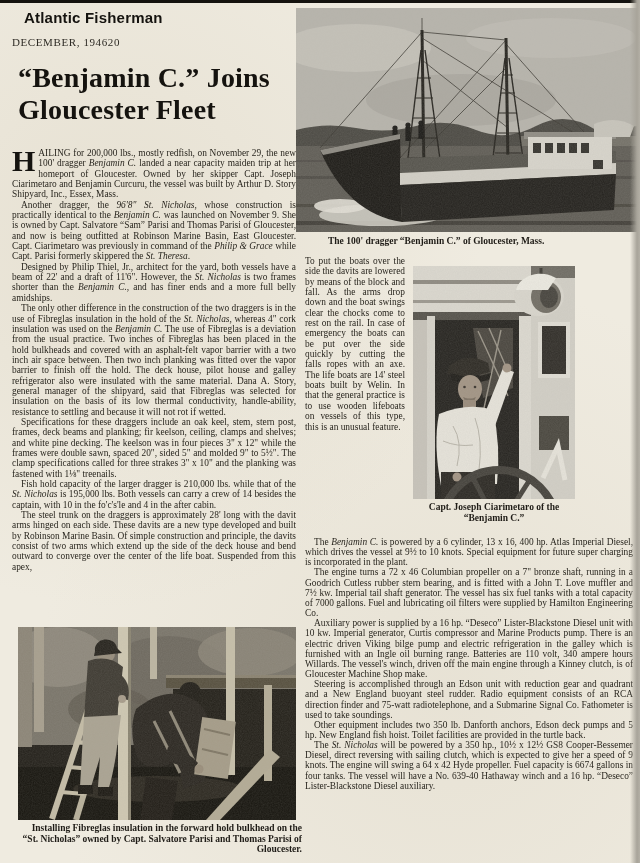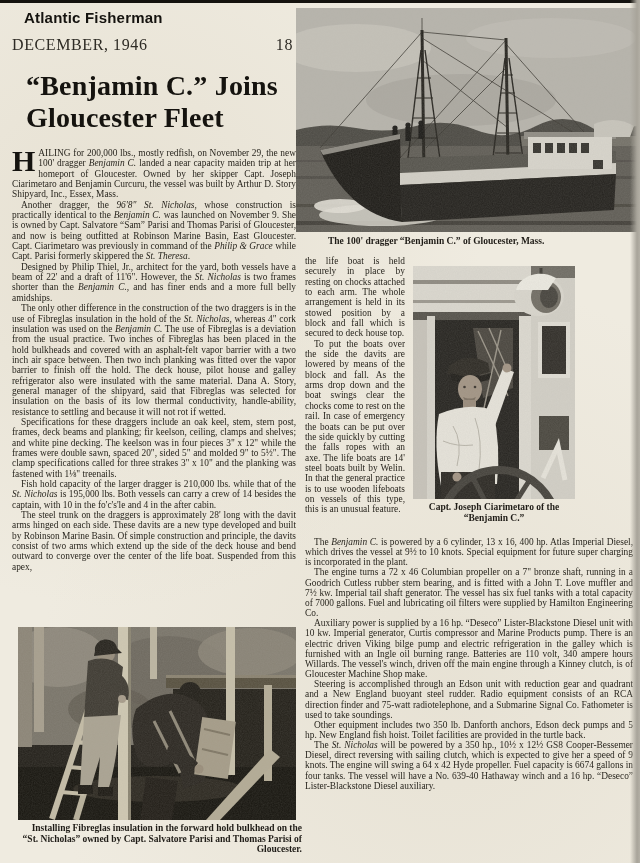--- a/index.html
+++ b/index.html
@@ -11,22 +11,22 @@
       radial-gradient(circle at 18% 28%, rgba(214,205,184,.35), transparent 45%),
       radial-gradient(circle at 70% 80%, rgba(208,199,178,.25), transparent 50%),
       #efebe0;
   }
   .topbar{position:absolute;left:0;top:0;width:640px;height:3px;background:#14120e;}
   .edge-right{position:absolute;right:0;top:0;width:10px;height:863px;
     background:linear-gradient(to right,rgba(160,156,146,0),#a8a49a 70%,#b3afa5);}
   .masthead{position:absolute;left:24px;top:9px;font-family:"Liberation Sans",sans-serif;
     font-weight:bold;font-size:15px;letter-spacing:.2px;color:#15130f;}
   .dateline{position:absolute;left:12px;top:36px;width:281px;display:flex;
-    justify-content:space-between;font-size:16px;letter-spacing:.6px;color:#2e2b25;}
-  .headline{position:absolute;left:10px;top:54px;margin:16px;width:305px;
+    font-size:11px;letter-spacing:.6px;color:#2e2b25;}
+  .headline{position:absolute;left:10px;top:54px;margin:8px;width:305px;
     font-size:28px;line-height:32px;font-weight:bold;letter-spacing:.2px;color:#15130f;}
   .col{position:absolute;font-size:9.4px;line-height:10.35px;text-align:justify;
     hyphens:auto;-webkit-hyphens:auto;overflow:hidden;}
   .col p{margin:0;}
   .col p + p{text-indent:9px;}
   .indent-all p{text-indent:9px;}
   .col-left{left:12px;top:140px;width:284px;height:488px;margin-top:8px;}
   .col-mid{left:305px;top:256px;width:100px;height:272px;}
   .col-right{left:305px;top:537px;width:328px;height:324px;line-height:10.15px;}
   .dropcap p:first-child::first-letter{
@@ -46,21 +46,21 @@
 </head>
 <body>
 
 <div class="page">
   <div class="topbar"></div>
 
   <div class="masthead">Atlantic Fisherman</div>
 
   <div class="dateline">
     <span>DECEMBER, 1946</span>
-    <span>18</span>
+    <span>20</span>
   </div>
 
   <h1 class="headline"><span>“Benjamin C.” Joins</span><br><span>Gloucester Fleet</span></h1>
 
   <figure class="fig-top">
     <svg width="342" height="224" viewBox="0 0 342 224">
       <defs>
         <filter id="grain" x="0%" y="0%" width="100%" height="100%">
           <feTurbulence type="fractalNoise" baseFrequency="0.9" numOctaves="2" stitchTiles="stitch"></feTurbulence>
           <feColorMatrix type="matrix" values="0 0 0 0 0.45  0 0 0 0 0.44  0 0 0 0 0.40  0 0 0 0.5 0"></feColorMatrix>
@@ -145,21 +145,20 @@
       <p class="body-p">HAILING for 200,000 lbs., mostly redfish, on November 29, the new 100' dragger <i>Benjamin C.</i> landed a near capacity maiden trip at her homeport of Gloucester. Owned by her skipper Capt. Joseph Ciarimetaro and Benjamin Curcuru, the vessel was built by Arthur D. Story Shipyard, Inc., Essex, Mass.</p>
       <p class="body-p">Another dragger, the <i>96'8" St. Nicholas</i>, whose construction is practically identical to the <i>Benjamin C.</i> was launched on November 9. She is owned by Capt. Salvatore “Sam” Parisi and Thomas Parisi of Gloucester, and now is being outfitted at Robinson Marine Basin, East Gloucester. Capt. Ciarimetaro was previously in command of the <i>Philip &amp; Grace</i> while Capt. Parisi formerly skippered the <i>St. Theresa</i>.</p>
       <p class="body-p">Designed by Philip Thiel, Jr., architect for the yard, both vessels have a beam of 22' and a draft of 11'6". However, the <i>St. Nicholas</i> is two frames shorter than the <i>Benjamin C.</i>, and has finer ends and a more full belly amidships.</p>
       <p class="body-p">The only other difference in the construction of the two draggers is in the use of Fibreglas insulation in the hold of the <i>St. Nicholas</i>, whereas 4" cork insulation was used on the <i>Benjamin C.</i> The use of Fibreglas is a deviation from the usual practice. Two inches of Fibreglas has been placed in the hold bulkheads and covered with an asphalt-felt vapor barrier with a two inch air space between. Then two inch planking was fitted over the vapor barrier to finish off the hold. The deck house, pilot house and galley refrigerator also were insulated with the same material. Dana A. Story, general manager of the shipyard, said that Fibreglas was selected for insulation on the basis of its low thermal conductivity, handle-ability, resistance to settling and because it will not rot if wetted.</p>
       <p class="body-p">Specifications for these draggers include an oak keel, stem, stern post, frames, deck beams and planking; fir keelson, ceiling, clamps and shelves; and white pine decking. The keelson was in four pieces 3" x 12" while the frames were double sawn, spaced 20", sided 5" and molded 9" to 5½". The clamp specifications called for three strakes 3" x 10" and the planking was fastened with 1⅛" treenails.</p>
       <p class="body-p">Fish hold capacity of the larger dragger is 210,000 lbs. while that of the <i>St. Nicholas</i> is 195,000 lbs. Both vessels can carry a crew of 14 besides the captain, with 10 in the fo'c's'le and 4 in the after cabin.</p>
       <p class="body-p">The steel trunk on the draggers is approximately 28' long with the davit arms hinged on each side. These davits are a new type developed and built by Robinson Marine Basin. Of simple construction and principle, the davits consist of two arms which extend up the side of the deck house and bend outward to converge over the center of the life boat. Suspended from this apex,</p>
     </div>
 
   <div class="col col-mid">
-      <p class="body-p">the life boat is held securely in place by resting on chocks attached to each arm. The whole arrangement is held in its stowed position by a block and fall which is secured to deck house top.</p>
       <p class="body-p">To put the boats over the side the davits are lowered by means of the block and fall. As the arms drop down and the boat swings clear the chocks come to rest on the rail. In case of emergency the boats can be put over the side quickly by cutting the falls ropes with an axe. The life boats are 14' steel boats built by Welin. In that the general practice is to use wooden lifeboats on vessels of this type, this is an unusual feature.</p>
     </div>
 
   <figure class="fig-portrait">
     <svg width="162" height="233" viewBox="0 0 162 233">
       <rect width="162" height="233" fill="#c7c3ba"></rect>
       <rect x="0" y="0" width="118" height="46" fill="#dbd8cf"></rect>
       <rect x="0" y="14" width="118" height="4" fill="#8e8a81"></rect>
       <rect x="0" y="34" width="118" height="3" fill="#9b978e"></rect>
       <rect x="0" y="46" width="118" height="8" fill="#55524b"></rect>

